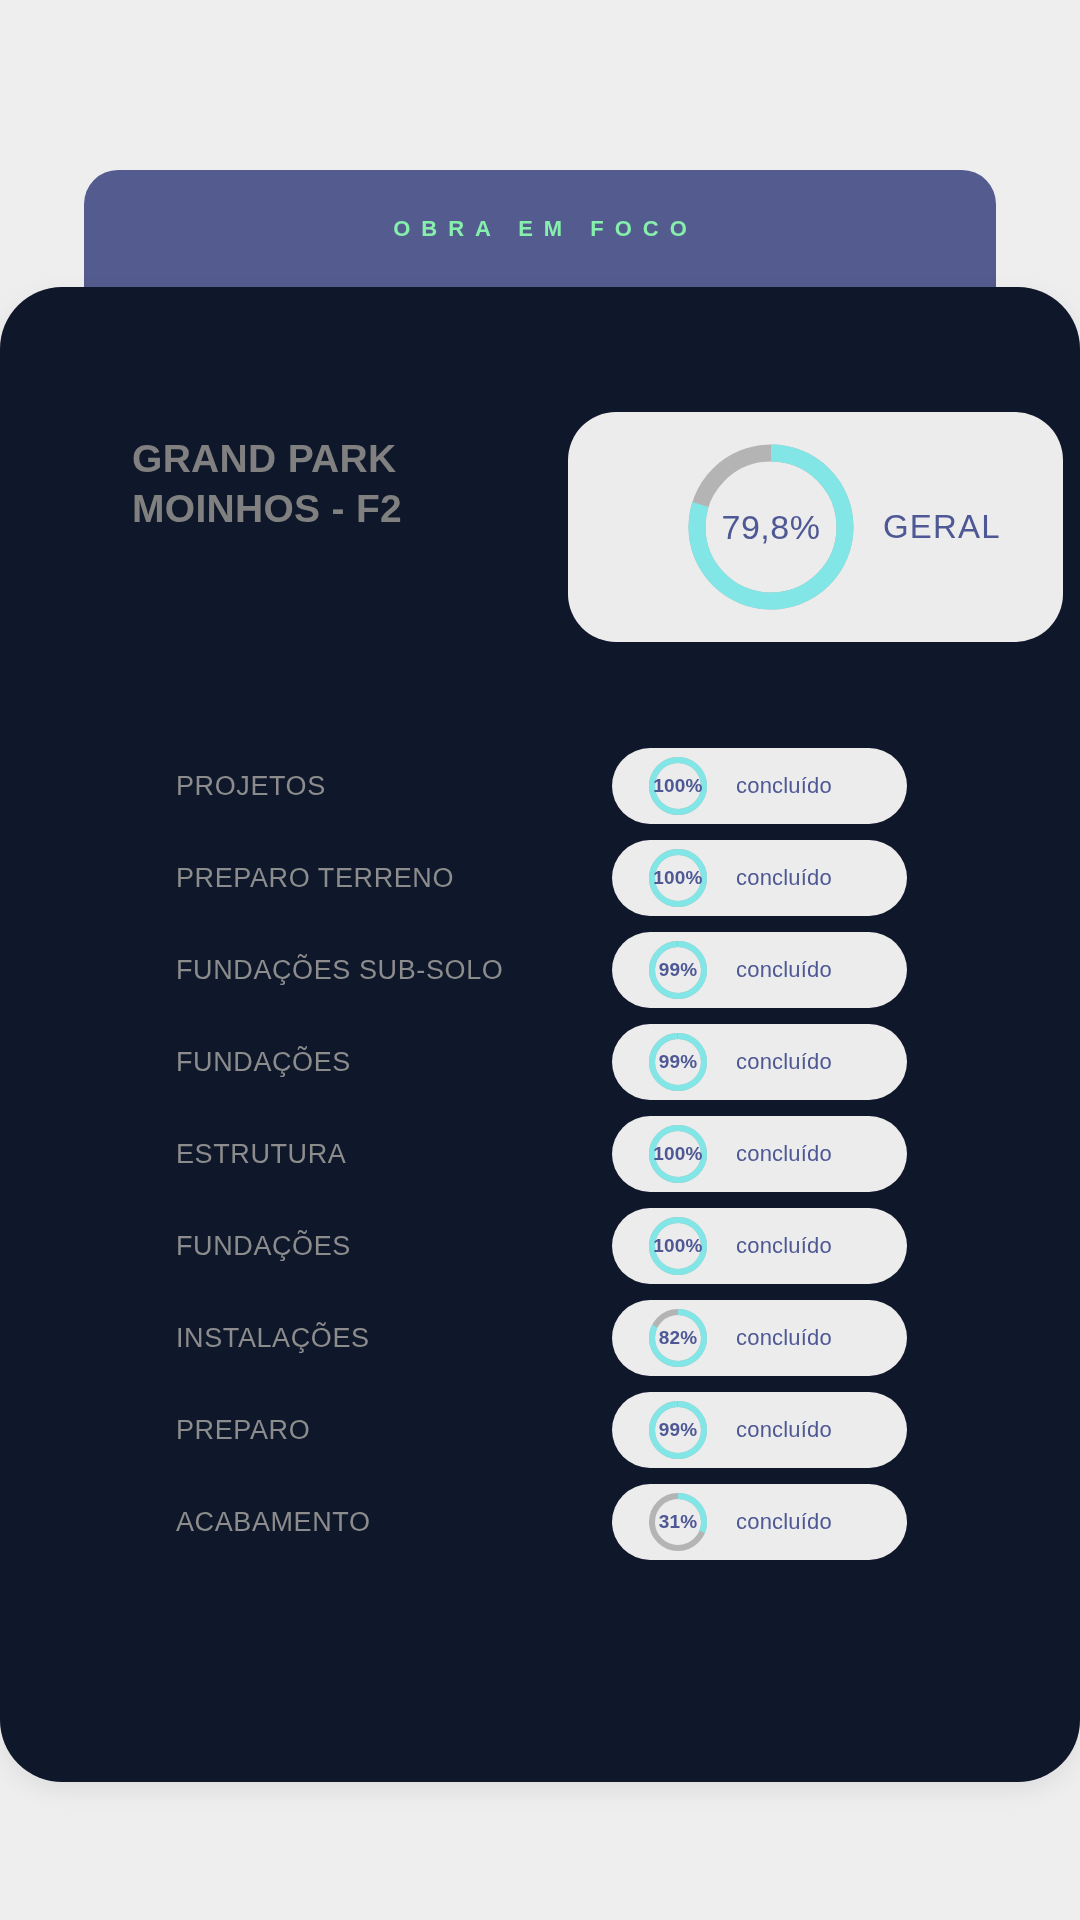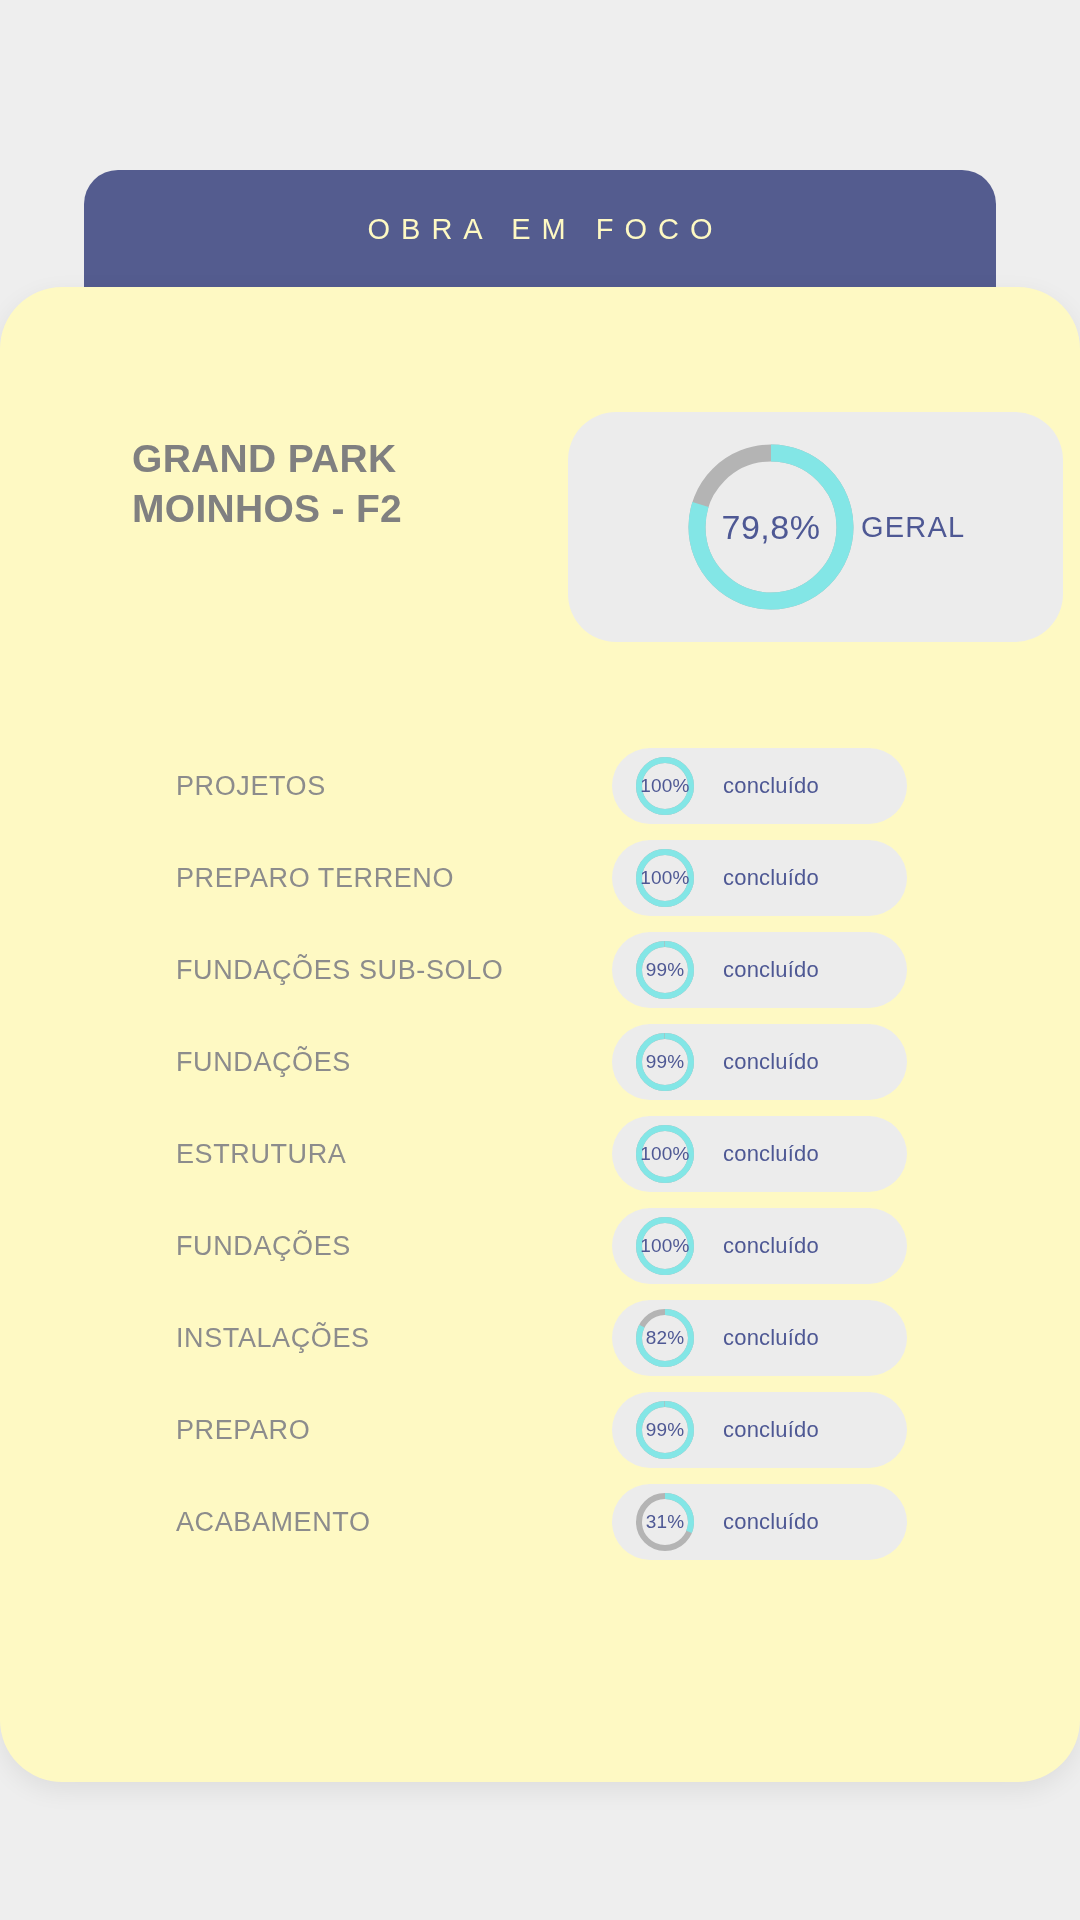--- a/index.html
+++ b/index.html
@@ -23,35 +23,35 @@
     width: 912px;
     height: 118px;
     background: #545c8f;
     border-radius: 34px 34px 0 0;
     box-sizing: border-box;
     display: flex;
     align-items: center;
     justify-content: center;
   }
   .banner-title {
-    color: #fef9c3;
-    font-size: 29px;
-    font-weight: 400;
+    color: #86efac;
+    font-size: 22px;
+    font-weight: 700;
     letter-spacing: 11px;
     text-indent: 11px;
   }
 
   
   .card {
     position: absolute;
     left: 0px;
     top: 287px;
     width: 1080px;
     height: 1495px;
-    background: #fef9c3;
+    background: #0f172a;
     border-radius: 62px;
     box-shadow: 0 8px 26px rgba(0,0,0,0.07);
   }
 
   
   .summary {
     position: absolute;
     left: 0;
     top: 125px;
     width: 1080px;
@@ -99,22 +99,23 @@
     width: 180px;
     height: 180px;
     display: flex;
     align-items: center;
     justify-content: center;
     color: #4e5894;
     font-size: 34px;
     letter-spacing: 0.5px;
   }
   .gauge-label {
+    margin-left: 22px;
     color: #4e5894;
-    font-size: 29px;
+    font-size: 33px;
     letter-spacing: 1.2px;
   }
 
   
   .rows {
     position: absolute;
     left: 0;
     top: 453px;
     width: 1080px;
   }
@@ -139,22 +140,23 @@
     height: 76px;
     background: #ececec;
     border-radius: 38px;
     display: flex;
     align-items: center;
   }
   .mini-wrap {
     position: relative;
     width: 64px;
     height: 64px;
-    margin-left: 21px;
+    margin-left: 34px;
     flex: none;
+    font-weight: bold;
   }
   .mini-wrap svg {
     display: block;
     transform: rotate(-90deg);
   }
   .mini-value {
     position: absolute;
     left: 0;
     top: 0;
     width: 64px;

